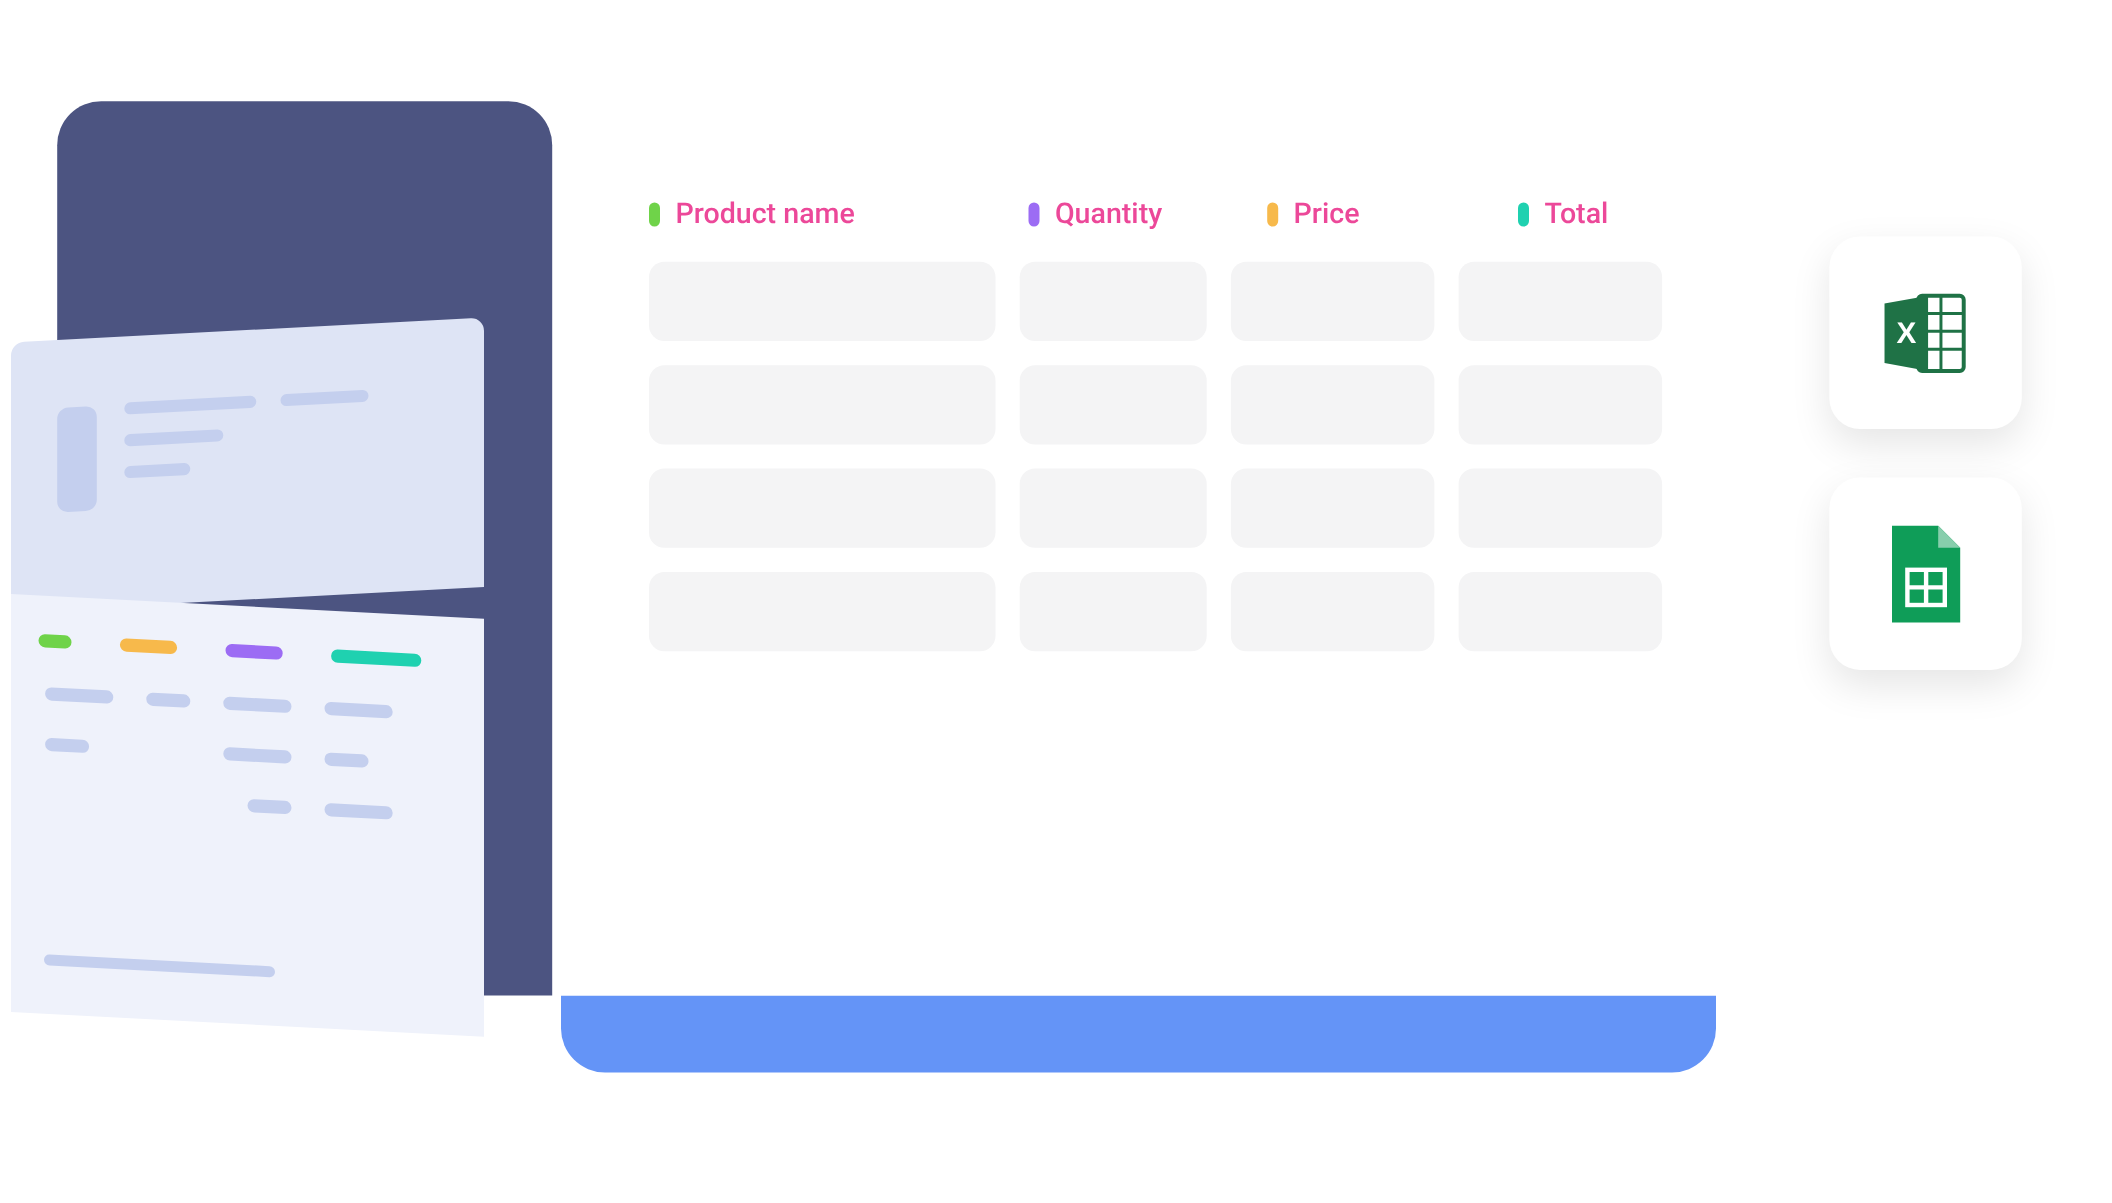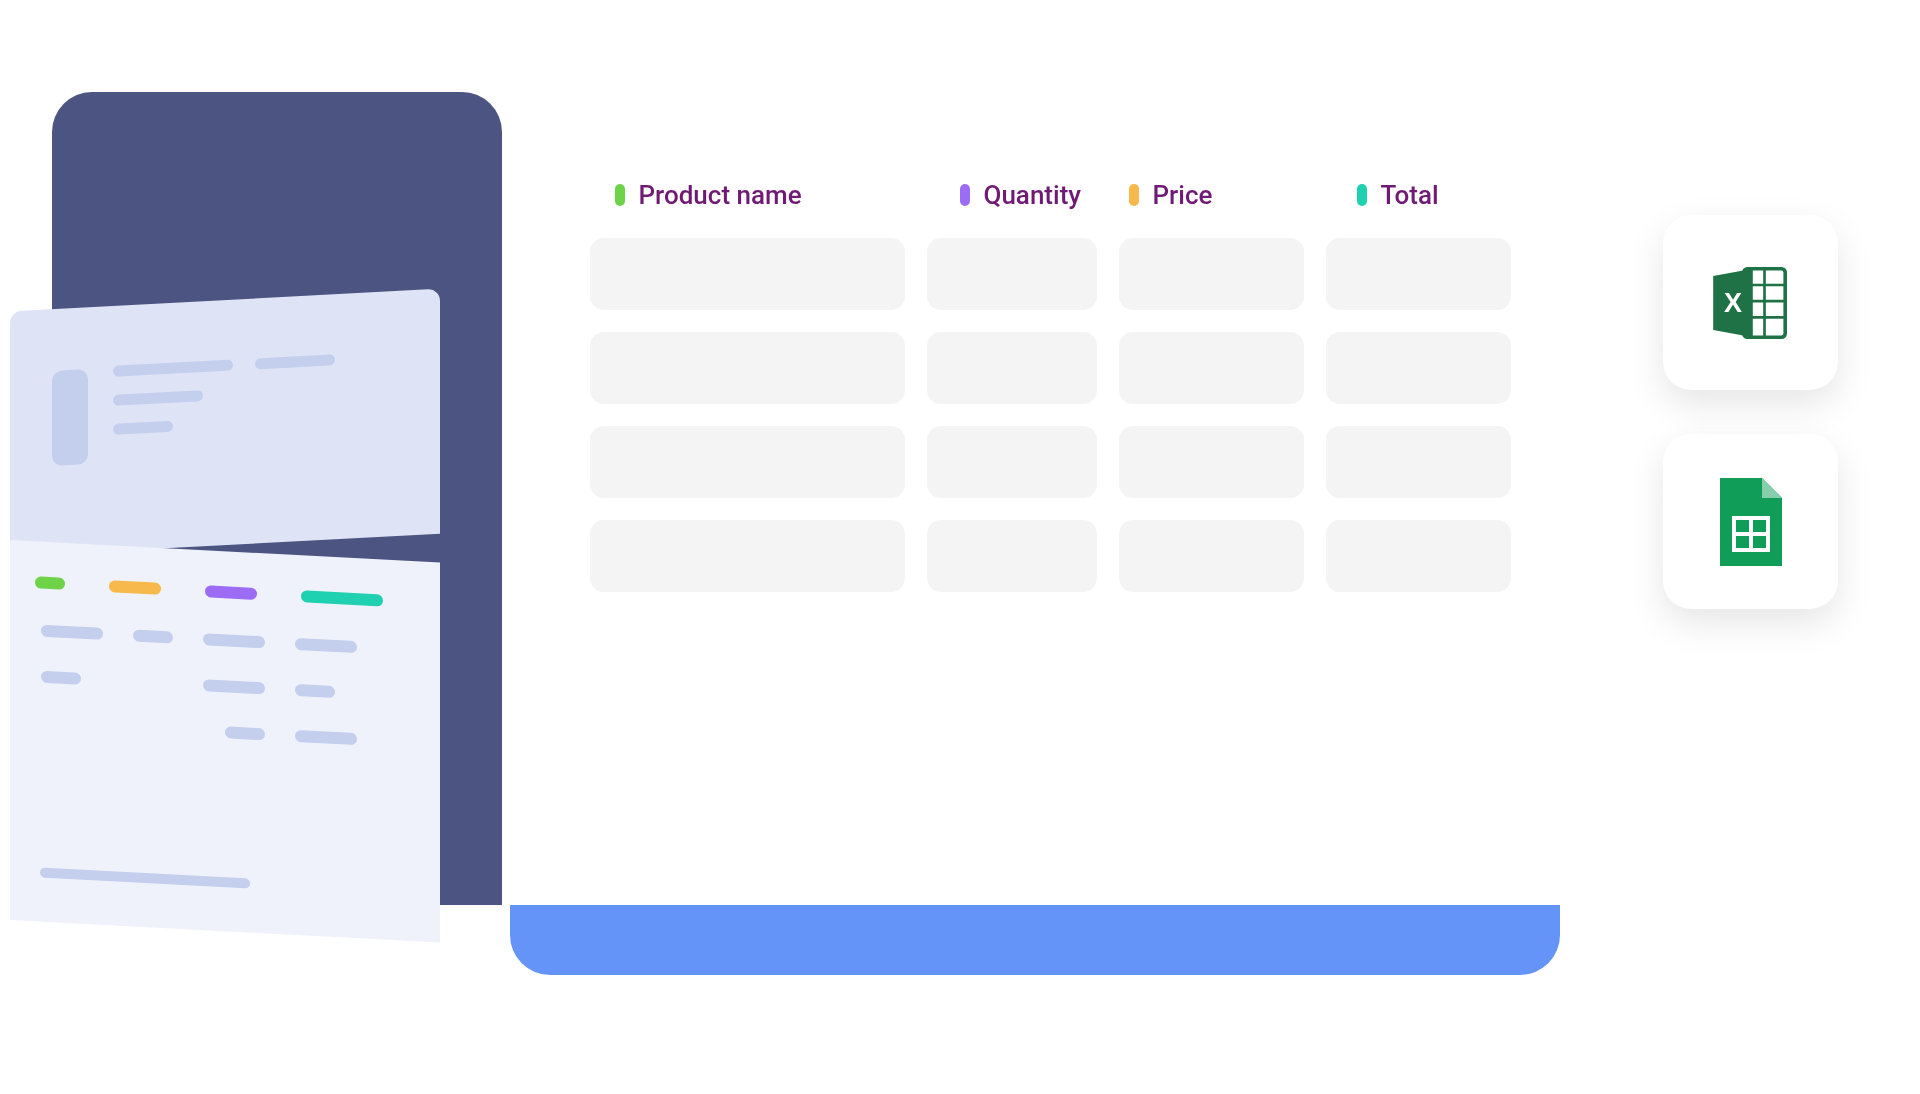--- a/index.html
+++ b/index.html
@@ -107,25 +107,25 @@
     transform: skewY(-3deg);
   }
 
   
   .table-wrap {
     position: absolute;
     left: 590px;
     top: 180px;
     width: 960px;
   }
-  .thead { display: flex; margin-bottom: 28px; font-size: 26px; color: #701a75; font-weight: 500; justify-content: center; }
+  .thead { display: flex; margin-bottom: 28px; font-size: 26px; color: #ec4899; font-weight: 500; }
   .th { display: flex; align-items: center; gap: 14px; }
   .th1 { width: 345px; }
   .th2 { width: 169px; }
-  .th3 { width: 192px; }
+  .th3 { width: 192px; margin-left: 48px; }
   .th4 { width: 205px; padding-left: 36px; }
   .dot { width: 10px; height: 22px; border-radius: 5px; display:inline-block; }
   .dot.green  { background: #6fd349; }
   .dot.purple { background: #9c6cf4; }
   .dot.yellow { background: #f7b94b; }
   .dot.teal   { background: #1fd1b0; }
 
   .trow { display: flex; gap: 22px; margin-bottom: 22px; }
   .tcell { background: #f4f4f5; border-radius: 14px; height: 72px; }
   .c1 { width: 315px; }

